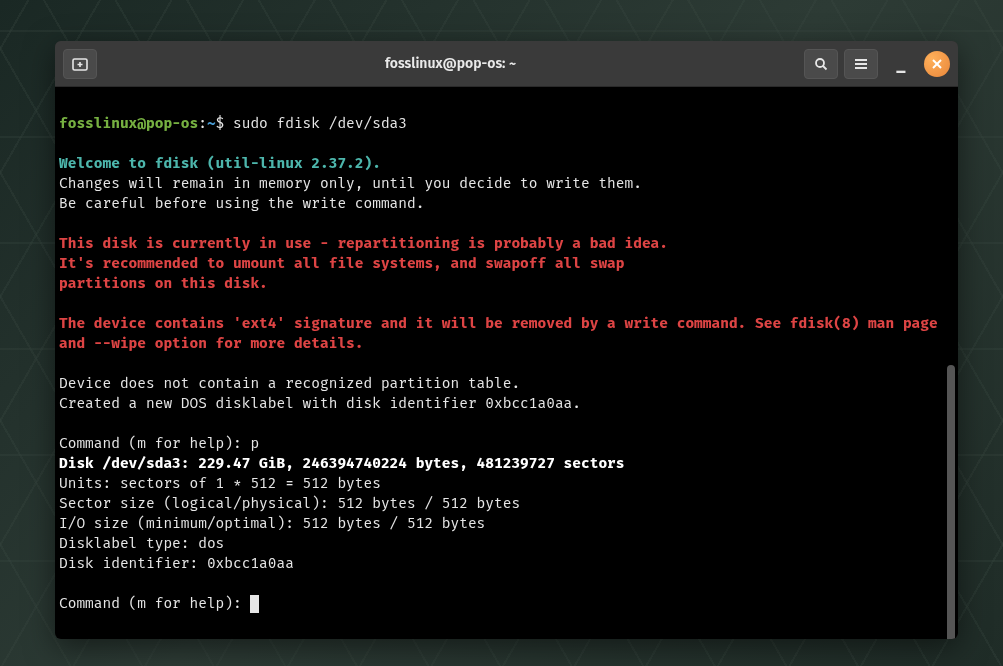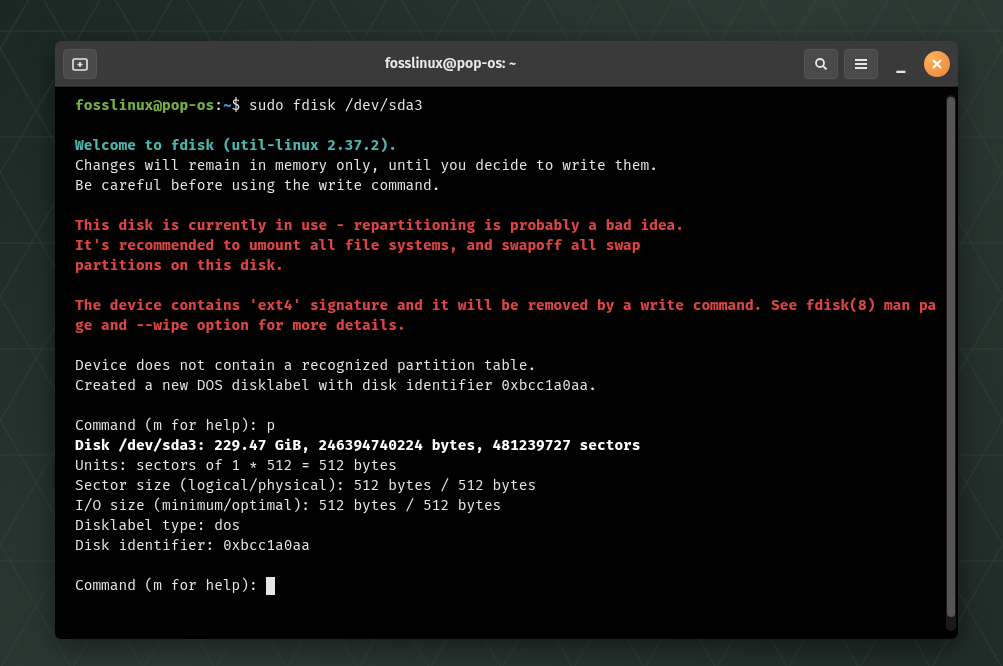--- a/index.html
+++ b/index.html
@@ -85,23 +85,24 @@
     .win-minimize { background: transparent; font-weight: bold; font-size: 18px; }
     .win-close {
       background: #f5a34a;
       background: radial-gradient(circle at 30% 30%, #ffb05a, #e8863a);
       color: #fff;
     }
     .win-close svg { width: 12px; height: 12px; }
     .terminal-body {
       flex: 1;
       background: #000000;
-      padding: 8px 2px 8px 20px;
+      padding: 8px 2px 8px 4px;
       position: relative;
       display: flex;
+      align-items: center;
     }
     .terminal-content {
       flex: 1;
       color: #e6e6e6;
       font-size: 14.5px;
       line-height: 20px;
       white-space: pre-wrap;
       word-break: break-all;
       font-family: "Fira Mono", "DejaVu Sans Mono", monospace;
       padding-right: 8px;

